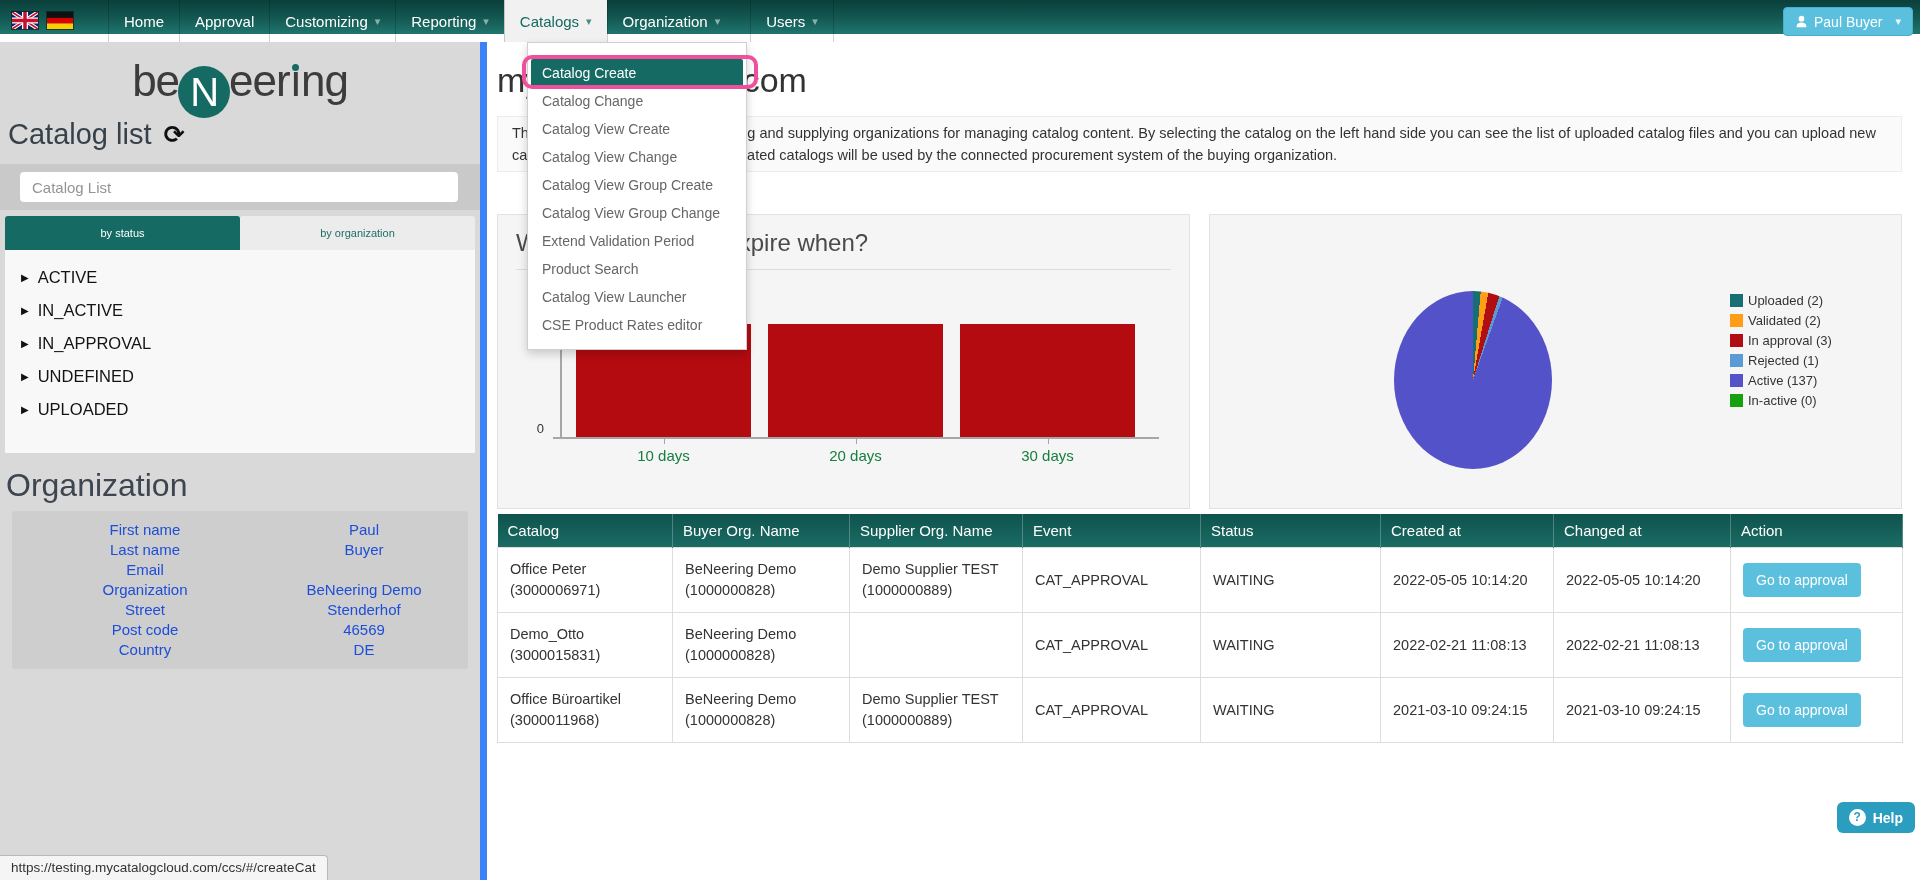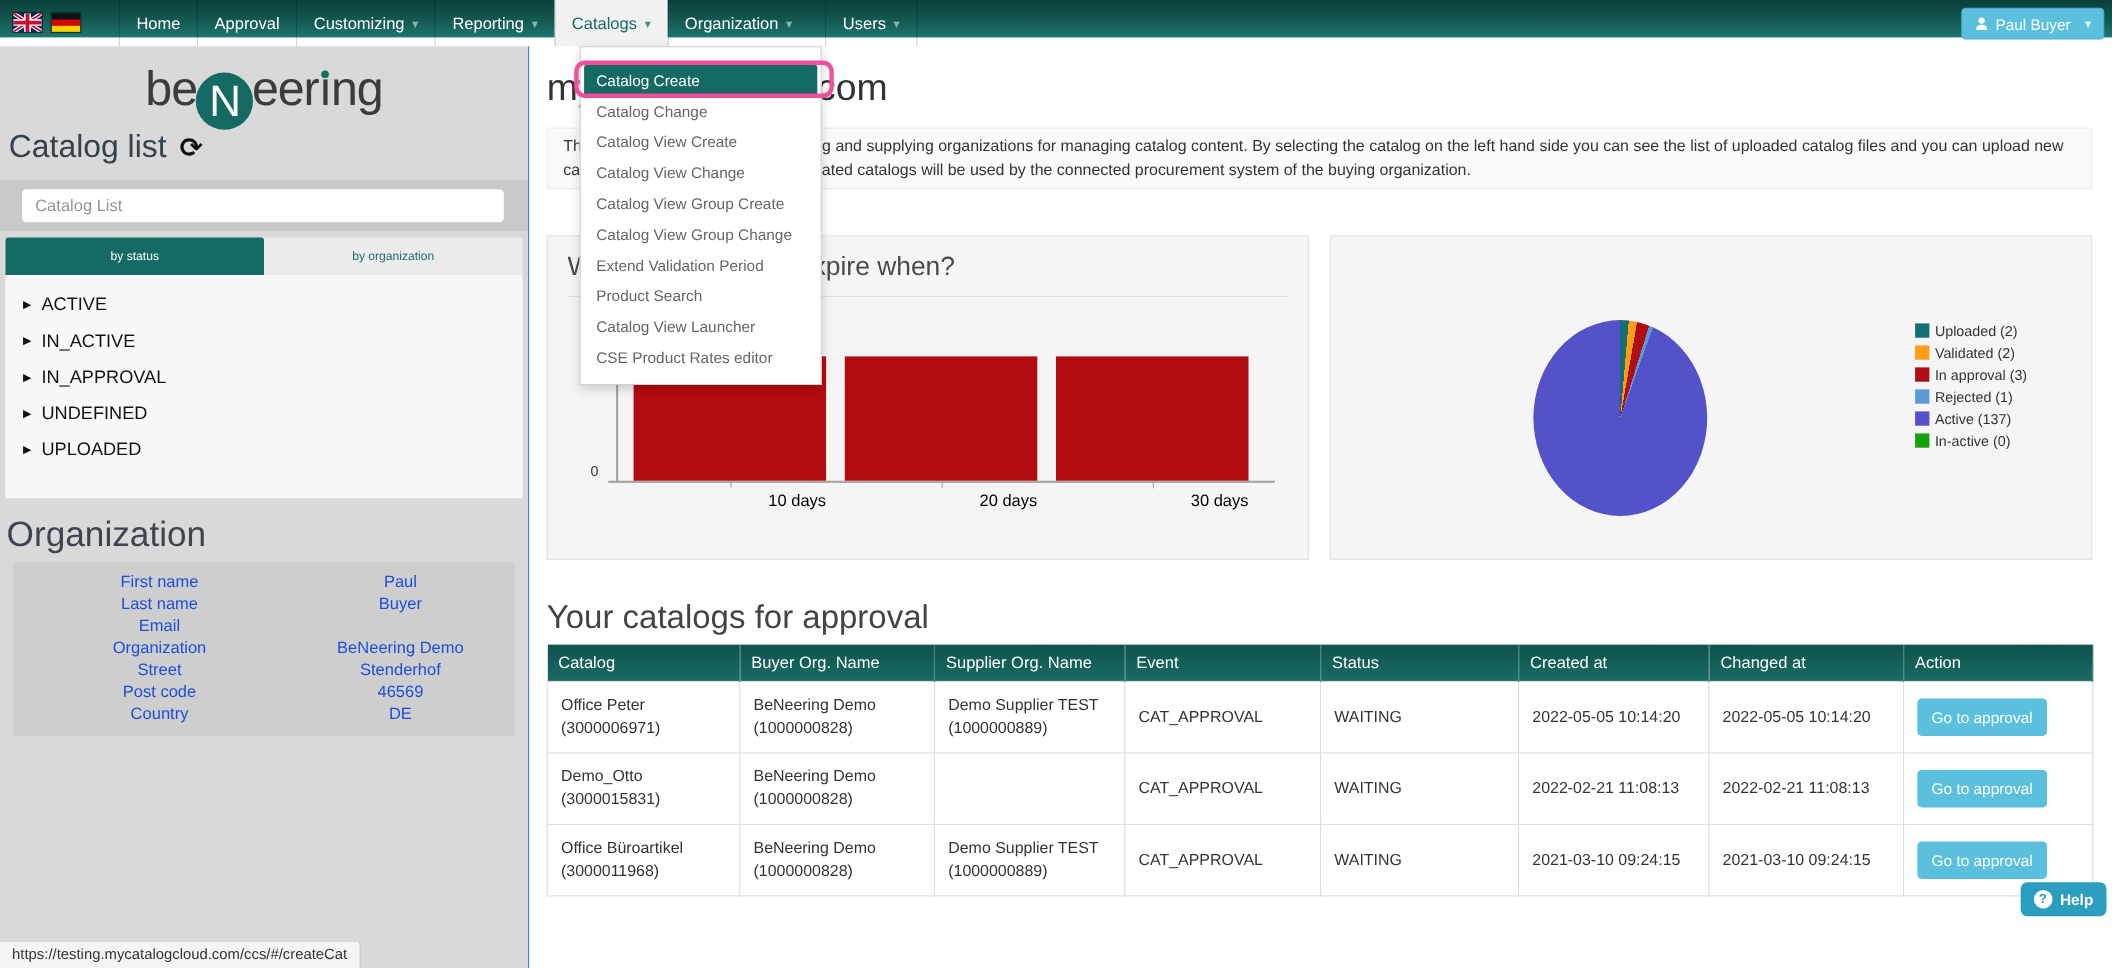--- a/index.html
+++ b/index.html
@@ -27,21 +27,21 @@
   
   .dropdown{position:absolute;left:527px;top:42px;width:218px;padding:16px 0 10px;
     background:#fff;border:1px solid #CFCFCF;box-shadow:0 4px 9px rgba(0,0,0,.18);z-index:100;}
   .dd-item{height:28px;line-height:28px;padding:0 14px;font-size:14px;color:#666;cursor:pointer;white-space:nowrap;}
   .dd-item.active{background:var(--teal,#156A64);color:#fff;margin:0 3px;padding:0 11px;border-radius:2px;}
   .pink-annotation{position:absolute;left:522px;top:55px;width:228px;height:26px;
     border:4px solid var(--pink,#F0509B);border-radius:10px;z-index:101;pointer-events:none;}
 
   
   .sidebar{position:absolute;left:0;top:42px;width:480px;bottom:0;background:#D9D9D9;
-    border-right:1px solid #3b82f6;z-index:10;}
+    border-right:7px solid #3b82f6;z-index:10;}
   .logo{margin-top:10px;text-align:center;font-size:44px;color:#3C3C3C;letter-spacing:-1px;height:57px;line-height:57px;}
   .logo .n-circle{display:inline-block;width:52px;height:52px;border-radius:50%;
     background:var(--teal,#1E7B76);color:#fff;line-height:52px;text-align:center;
     font-size:40px;vertical-align:-10px;margin:0 -1px;}
   .logo .i-dot{position:relative;display:inline-block;}
   .logo .i-dot::after{content:'';position:absolute;left:2px;top:12px;width:7px;height:7px;
     border-radius:50%;background:var(--teal,#1E7B76);}
   .list-title{margin:9px 0 0 8px;font-size:29px;font-weight:300;color:#37414B;
     display:flex;align-items:center;gap:12px;}
   .refresh-icon{font-size:25px;color:#0F0F0F;font-weight:bold;cursor:pointer;}
@@ -75,25 +75,25 @@
   .panel{position:relative;flex:1;height:295px;background:#F5F5F5;border:1px solid #E2E2E2;box-sizing:border-box;}
   .panel-title{margin:14px 18px 0;padding-bottom:12px;border-bottom:1px solid #DDD;
     font-size:24px;font-weight:300;color:#4A4A4A;white-space:nowrap;overflow:hidden;}
   .chart-area{position:absolute;left:0;top:0;right:0;bottom:0;}
   .zero-label{position:absolute;left:24px;top:206px;width:22px;text-align:right;font-size:13px;color:#333;}
   .yaxis{position:absolute;left:62px;top:96px;width:2px;height:128px;background:#A6A6A6;}
   .xaxis{position:absolute;left:55px;top:222px;width:606px;height:2px;background:#A6A6A6;}
   .bars{position:absolute;left:78px;top:109px;height:113px;display:flex;gap:17px;align-items:flex-end;}
   .bar{width:175px;height:calc(var(--v,1) * 113px);background:var(--bar-red,#B30B10);}
   .xlabels{position:absolute;left:78px;top:232px;width:559px;display:flex;gap:17px;}
-  .xlabel{width:175px;text-align:right;font-size:15px;color:#000000;position:relative;}
+  .xlabel{width:175px;text-align:center;font-size:15px;color:#15803d;position:relative;}
   .xlabel::before{content:'';position:absolute;left:50%;top:-9px;width:1px;height:6px;background:#A6A6A6;}
   .pie{position:absolute;left:184px;top:76px;width:158px;height:178px;border-radius:50%;
     background:#5352C8;}
-  .legend{position:absolute;left:531px;top:78px;}
+  .legend{position:absolute;left:520px;top:78px;}
   .legend-item{display:flex;align-items:center;gap:5px;margin-bottom:5px;font-size:13px;color:#333;cursor:pointer;}
   .legend-swatch{width:13px;height:13px;flex:none;}
   .table-title{margin:34px 0 0;font-size:30px;font-weight:300;color:#444;line-height:38px;}
   table.approvals{margin-top:5px;width:1405px;border-collapse:collapse;table-layout:fixed;border-radius:13px;}
   table.approvals th{background:linear-gradient(180deg,#0F534D 0%,#1A6B64 100%);color:#fff;
     font-size:15px;font-weight:400;text-align:left;padding:7px 10px;
     border-right:1px solid rgba(255,255,255,.25);height:19px;}
   table.approvals td{border:1px solid #DDD;padding:11px 12px;font-size:14.5px;color:#333;
     vertical-align:middle;background:#fff;}
   .cell-line{line-height:21px;}
@@ -347,21 +347,20 @@
 
               <div class="legend-item">
                 <span class="legend-swatch" style="background: rgb(23, 162, 13);"></span>
                 <span>In-active (0)</span>
               </div>
             </div>
         </div>
       </section>
     </div>
 
-    <h2 class="table-title">Your catalogs for approval</h2>
     <table class="approvals">
       <colgroup>
         <col style="width:175px">
           <col style="width:177px">
           <col style="width:173px">
           <col style="width:178px">
         <col style="width:180px">
           <col style="width:173px">
           <col style="width:177px">
           <col style="width:172px">

